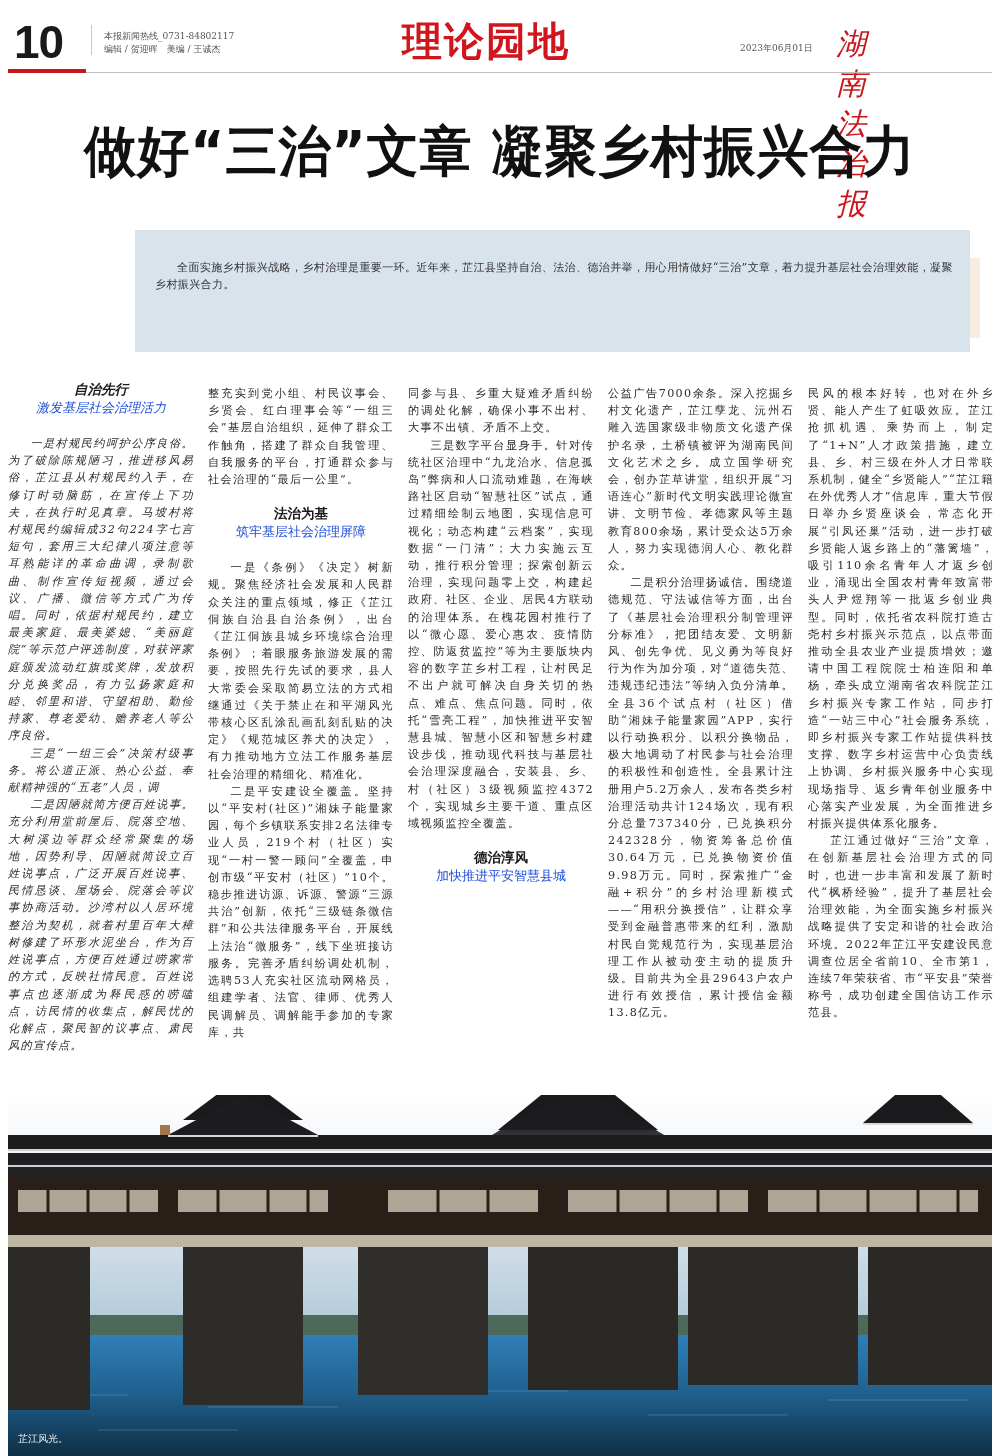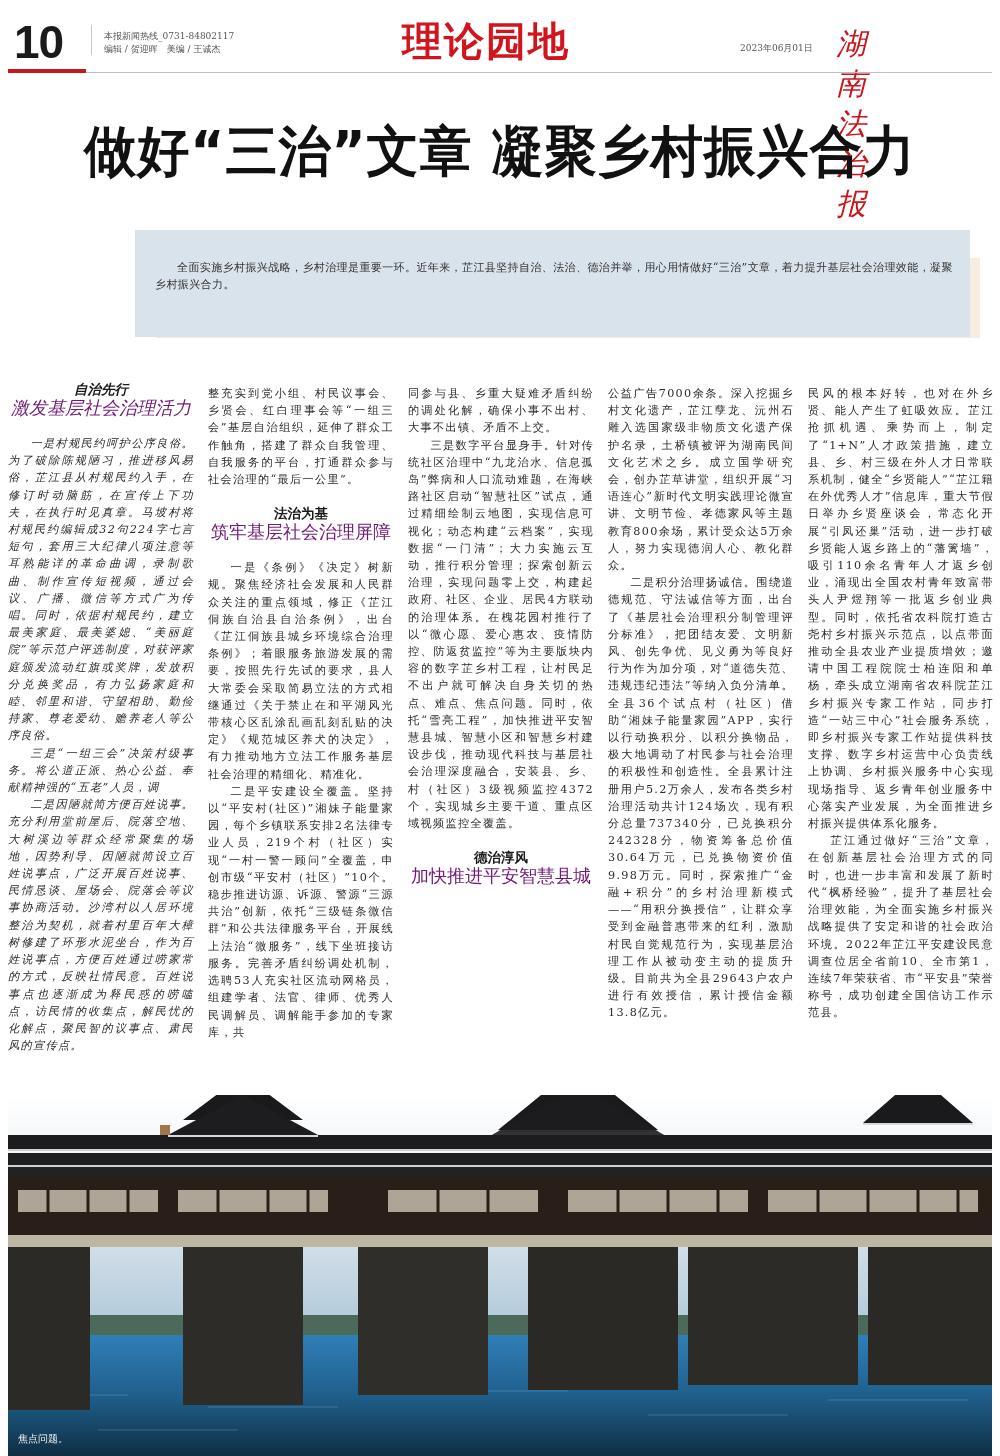--- a/index.html
+++ b/index.html
@@ -15,34 +15,34 @@
   .head-info { position: absolute; left: 104px; top: 18px; font-size: 9px; line-height: 13px; color: #555; font-family: "DejaVu Serif", serif; }
   .section-title { position: absolute; left: 402px; top: 4px; font-family: "DejaVu Serif", serif; font-weight: bold; font-size: 40px; color: #d0151c; letter-spacing: 2px; line-height: 50px; }
   .date { position: absolute; left: 740px; top: 30px; font-size: 9px; color: #555; }
   .paper-name { position: absolute; left: 836px; top: 12px; font-family: "DejaVu Serif", serif; font-style: italic; font-size: 30px; color: #c8161d; letter-spacing: 1px; line-height: 40px; }
 
   
   .headline { position: absolute; left: 0; top: 116px; width: 1000px; text-align: center; font-family: "DejaVu Sans", sans-serif; font-weight: bold; font-size: 52px; color: #111; letter-spacing: 1px; line-height: 70px; transform: scaleY(1.05); }
 
   
   .lead-shadow { position: absolute; left: 156px; top: 258px; width: 824px; height: 80px; background: #f7ece0; }
-  .lead-box { position: absolute; left: 135px; top: 230px; width: 835px; height: 107px; background: #d9e3ec; }
+  .lead-box { position: absolute; left: 135px; top: 230px; width: 835px; height: 122px; background: #d9e3ec; }
   .lead-text { position: absolute; left: 20px; top: 29px; width: 800px; font-size: 11px; line-height: 17px; color: #333; text-indent: 2em; letter-spacing: 0.4px; }
 
   
   .col { position: absolute; top: 380px; width: 186px; font-size: 11.2px; line-height: 17.2px; color: #2b2b2b; letter-spacing: 1.3px; text-align: justify; }
   .col p { text-indent: 2em; }
   .col1 { left: 8px; font-style: italic; }
   .col2 { left: 208px; top: 385px; }
   .col3 { left: 408px; top: 385px; }
   .col4 { left: 608px; top: 385px; }
   .col5 { left: 808px; top: 385px; }
   .sub-head { text-align: center; margin: 0 0 18px 0; }
   .sub-head .h1 { font-family: "DejaVu Serif", serif; font-weight: bold; font-size: 13.5px; line-height: 19px; color: #1a1a1a; letter-spacing: 0; }
-  .sub-head .h2 { font-family: "DejaVu Sans", sans-serif; font-size: 18px; line-height: 18px; color: #701a75; letter-spacing: 0; }
+  .sub-head .h2 { font-family: "DejaVu Sans", sans-serif; font-size: 13px; line-height: 18px; color: #1d4ed8; letter-spacing: 0; }
   .gap-before { margin-top: 16px; }
   .byline { font-family: "DejaVu Sans", sans-serif; font-weight: bold; font-size: 11.2px; color: #222; text-indent: 1em; letter-spacing: 1.8px; margin-top: 2px; }
 
   
   .photo { position: absolute; left: 8px; top: 1095px; width: 984px; height: 361px; overflow: hidden; }
   .caption { position: absolute; left: 18px; top: 1432px; font-family: "DejaVu Sans", sans-serif; font-size: 10px; color: #f2f2f2; }
 </style>
 </head>
 <body>
 
@@ -183,14 +183,14 @@
 
     <polygon points="570,-30 490,35 650,35" fill="#1a1a1c"></polygon>
     <rect x="490" y="35" width="160" height="2" fill="#d8d8d8"></rect>
     <polygon points="570,-10 470,48 670,48" fill="#1d1d1f" opacity="0.9"></polygon>
 
     <polygon points="910,-20 855,28 965,28" fill="#1a1a1c"></polygon>
     <rect x="855" y="28" width="110" height="2" fill="#d8d8d8"></rect>
 
     <rect x="152" y="30" width="10" height="10" fill="#a0784a"></rect>
   </svg>
-  <div class="caption" style="left:10px; top:337px;">焦点问题。</div>
+  <div class="caption" style="left:10px; top:337px;">芷江风光。</div>
 </div>
 
 </body></html>

